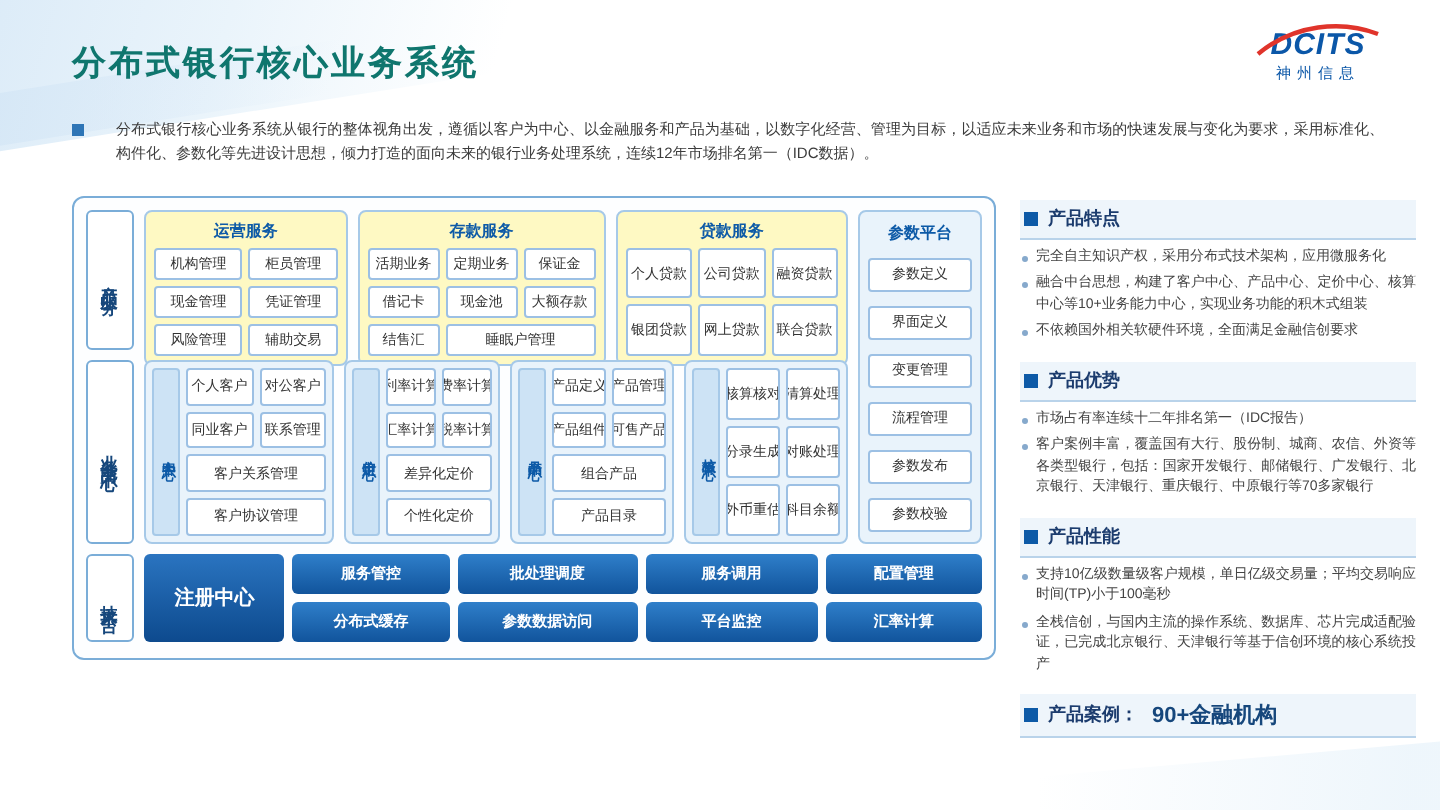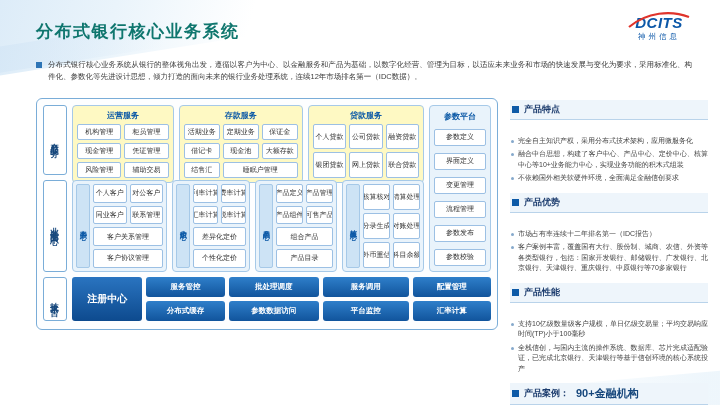--- a/index.html
+++ b/index.html
@@ -19,21 +19,21 @@
             transform:rotate(-5deg); opacity:.8; }
 
   .header { position:relative; display:flex; justify-content:space-between; align-items:flex-start;
             padding:20px 26px 0 36px; }
   .page-title { font-size:17px; font-weight:bold; color:#0f766e; letter-spacing:1.5px; }
   .logo { text-align:center; margin-top:-6px; position:relative; width:70px; }
   .logo-swoosh { position:absolute; top:-4px; left:3px; }
   .logo-brand { font-size:15px; font-weight:bold; font-style:italic; color:#0b57a8; letter-spacing:.5px; }
   .logo-company { font-size:7.5px; color:#0b57a8; letter-spacing:3px; margin-top:1px;font-family:Liberation Serif, serif; }
 
-  .intro { position:relative; display:flex; gap:6px; margin:16px 28px 0 36px; }
+  .intro { position:relative; display:flex; gap:16px; margin:16px 28px 0 36px; }
   .intro-sq { flex:none; width:6px; height:6px; background:#2e75b6; margin-top:3px; }
   .intro-text { font-size:7.5px; line-height:1.65; color:#3c3c3c; text-align:justify; }
 
   .content { position:relative; display:flex; gap:12px; margin:14px 12px 0 36px; }
 
   
   .diagram { flex:none; width:462px; height:232px; border:1px solid #7aadd8; border-radius:6px;
              padding:6px; display:grid; grid-template-columns:24px 1fr 62px;
              grid-template-rows:70px 92px 44px; gap:5px; background:#fdfeff; }
   .row-label { writing-mode:vertical-rl; text-orientation:upright; display:flex; align-items:center;
@@ -69,21 +69,21 @@
               grid-template-rows:1fr 1fr; gap:4px; }
   .tech-btn { background:linear-gradient(180deg,#2f7fca 0%,#11549c 100%); color:#ffffff;
               font-size:7.5px; font-weight:bold; display:flex; align-items:center; justify-content:center;
               border-radius:3px; white-space:nowrap; overflow:hidden; }
   .registry { grid-row:1 / 3; font-size:10px; background:linear-gradient(180deg,#2a74c0 0%,#0d4a8e 100%); }
 
   
   .sidebar { flex:1; padding-top:2px; }
   .s-section { margin-bottom:9px; }
   .s-head { display:flex; align-items:center; gap:5px; background:#eef5fb;
-            border-bottom:1px solid #b9d3ea; padding:3px 2px; margin-bottom:16px; }
+            border-bottom:1px solid #b9d3ea; padding:3px 2px; margin-bottom:4px; }
   .s-sq { flex:none; width:7px; height:7px; background:#0d5aa7; }
   .s-title { font-size:9px; font-weight:bold; color:#1c3c6e; }
   .s-list { list-style:none; }
   .s-list li { position:relative; font-size:7px; line-height:1.5; color:#444; margin-bottom:3px;
                padding-left:8px; text-align:justify; }
   .s-list li::before { content:""; position:absolute; left:1px; top:4px; width:3px; height:3px;
                        border-radius:50%; background:#86a9cc; }
   .cases-value { font-size:11px; font-weight:bold; color:#16477c; margin-left:2px; }
 </style>
 </head>

